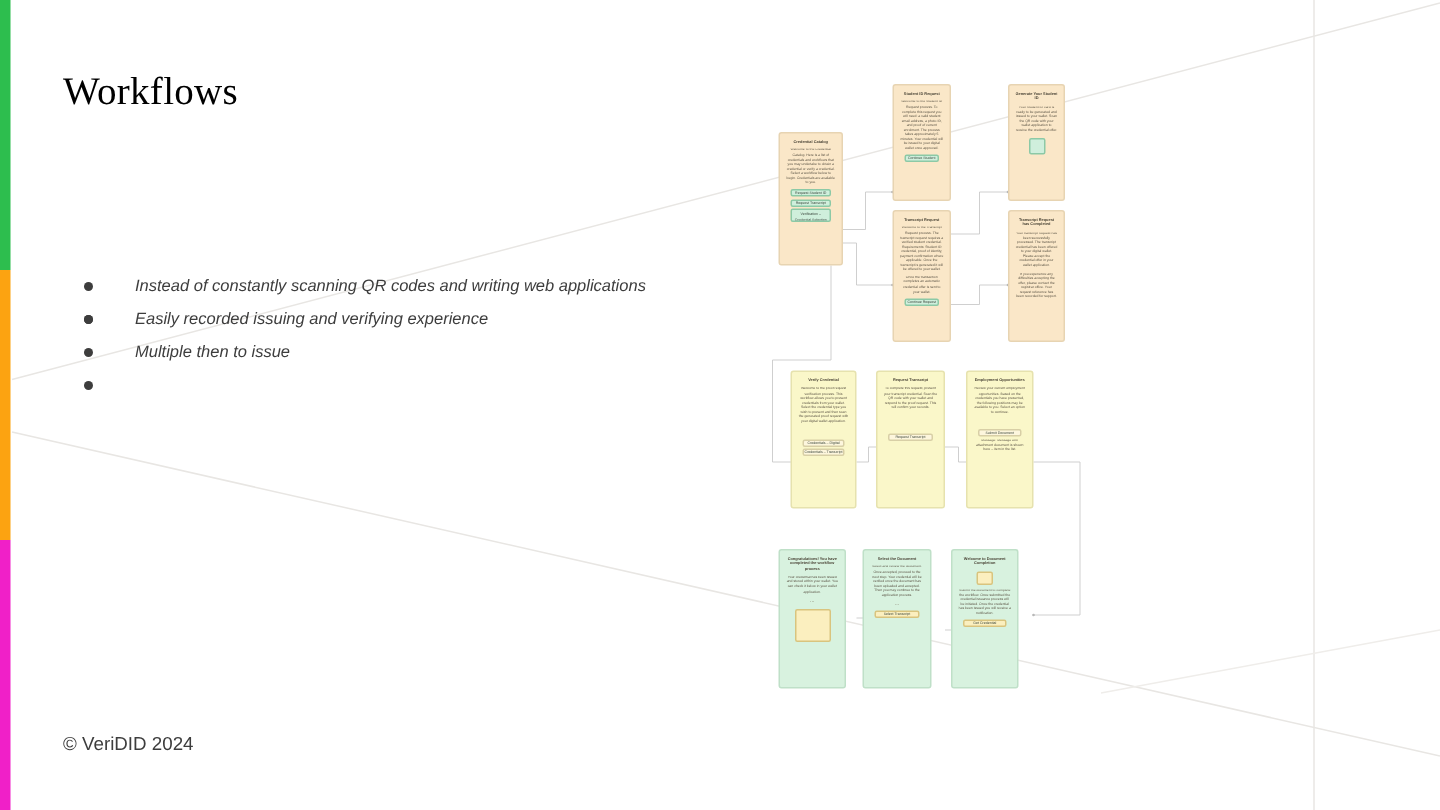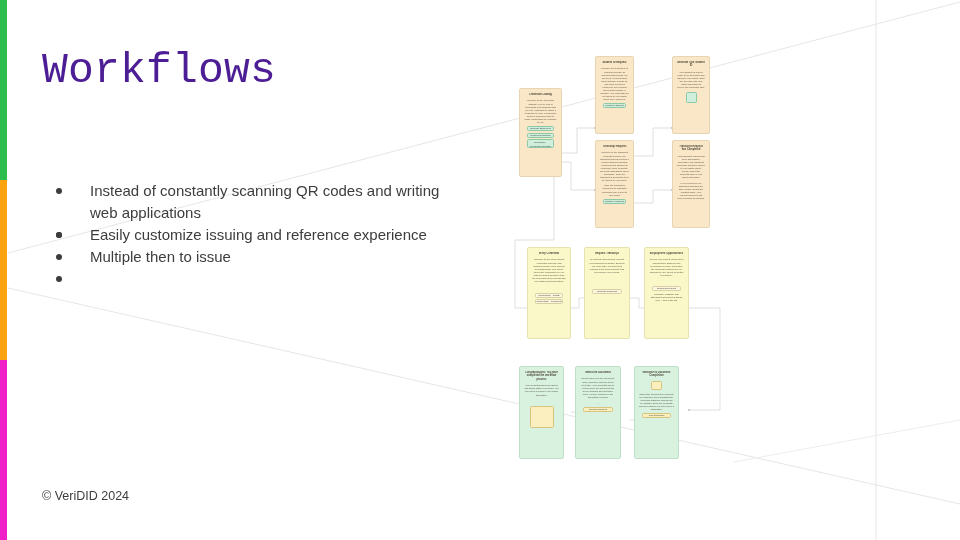--- a/index.html
+++ b/index.html
@@ -34,44 +34,45 @@
   }
   .accent-green  { top: 0px;   height: 180px; background: #2DBE4E; }
   .accent-orange { top: 180px; height: 180px; background: #FCA311; }
   .accent-pink   { top: 360px; height: 180px; background: #F020C8; }
 
   
   .title {
     position: absolute;
     left: 42px;
     top: 46px;
-    font-size: 43px;
+    font-size: 26px;
     font-weight: 300;
     letter-spacing: 0.2px;
-    color: #4c1d95;
-    font-family: Liberation Mono, monospace;
+    color: #000000;
+    font-family: Liberation Serif, serif;
   }
 
   
   .bullets {
     position: absolute;
     left: 42px;
     top: 180px;
     width: 410px;
     margin: 0;
     padding: 0;
     list-style: none;
   }
   .bullet-item {
     position: relative;
     padding-left: 48px;
-    font-size: 15px;
+    font-size: 11px;
     line-height: 22px;
     color: #3D3D3D;
     margin-bottom: 0px;
+    font-style: italic;
   }
   .bullet-dot {
     position: absolute;
     left: 14px;
     top: 8px;
     width: 6px;
     height: 6px;
     border-radius: 50%;
     background: #3D3D3D;
   }
@@ -176,21 +177,21 @@
   <ul class="bullets">
     <li class="bullet-item">
       <span class="bullet-dot"></span>
       <span>Instead of constantly scanning QR codes and writing web applications</span>
     </li>
     <li class="bullet-item">
       <span class="bullet-dot"></span>
     </li>
     <li class="bullet-item">
       <span class="bullet-dot"></span>
-      <span>Easily customize issuing and reference experience</span>
+      <span>Easily recorded issuing and verifying experience</span>
     </li>
     <li class="bullet-item">
       <span class="bullet-dot"></span>
       <span>Multiple then to issue</span>
     </li>
     <li class="bullet-item">
       <span class="bullet-dot"></span>
     </li>
   </ul>
 

